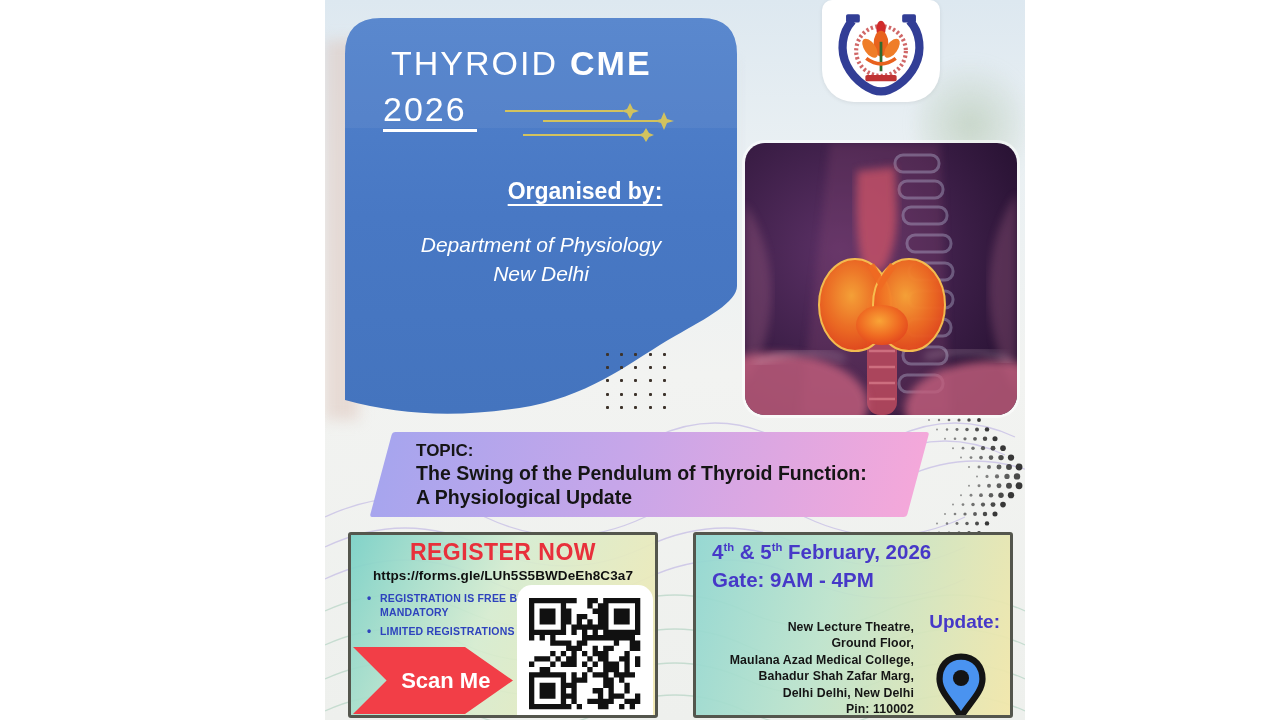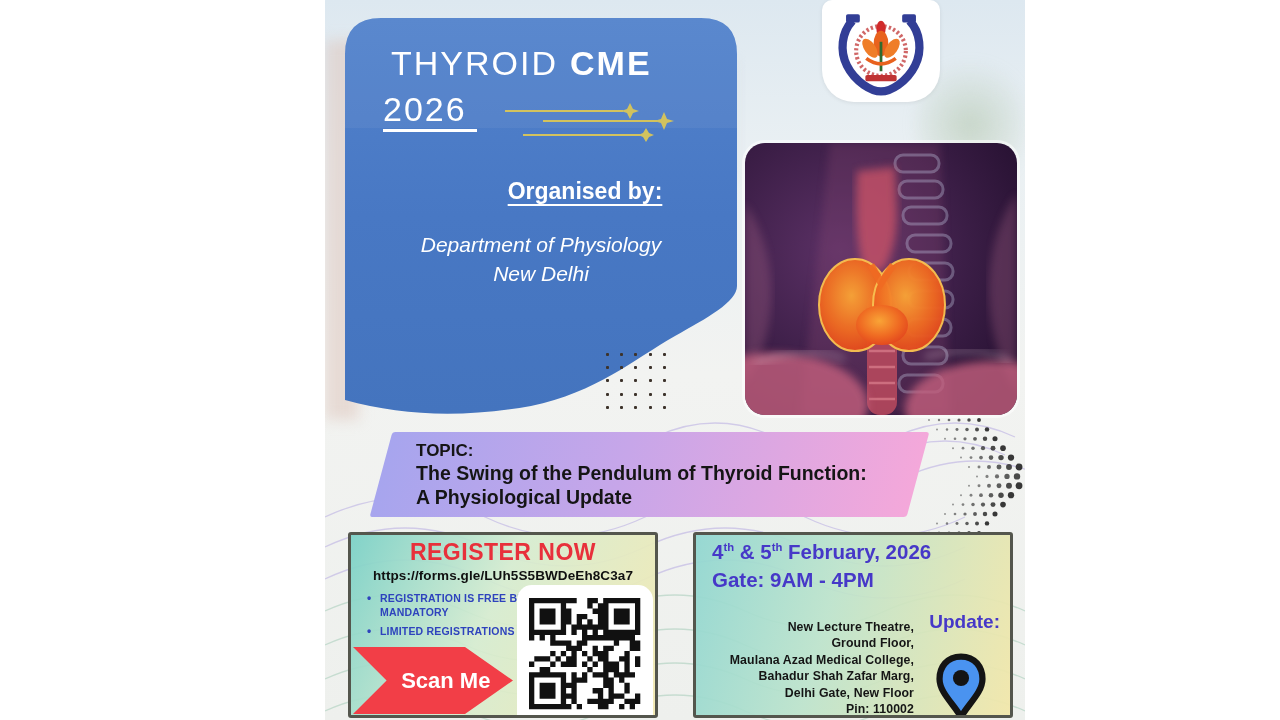--- a/index.html
+++ b/index.html
@@ -360,21 +360,21 @@
       <div class="sched-date">
         <span>4</span><sup>th</sup><span> &amp; 5</span><sup>th</sup><span> February, 2026</span>
       </div>
       <div class="sched-time">Gate: 9AM - 4PM</div>
       <div class="venue-label">Update:</div>
       <div class="address">
         <div>New Lecture Theatre,</div>
         <div>Ground Floor,</div>
         <div>Maulana Azad Medical College,</div>
         <div>Bahadur Shah Zafar Marg,</div>
-        <div>Delhi Gate, New Floor</div>
+        <div>Delhi Delhi, New Delhi</div>
         <div>Pin: 110002</div>
       </div>
       <div class="pin-wrap">
         <svg width="54" height="68" viewBox="0 0 60 76">
           <path d="M30,4 C14,4 6,16 6,29 C6,45 24,59 30,72 C36,59 54,45 54,29 C54,16 46,4 30,4 Z" fill="#4a93f0" stroke="#141414" stroke-width="7"></path>
           <circle cx="30" cy="28" r="9" fill="#141414"></circle>
         </svg>
       </div>
     </div>
 

